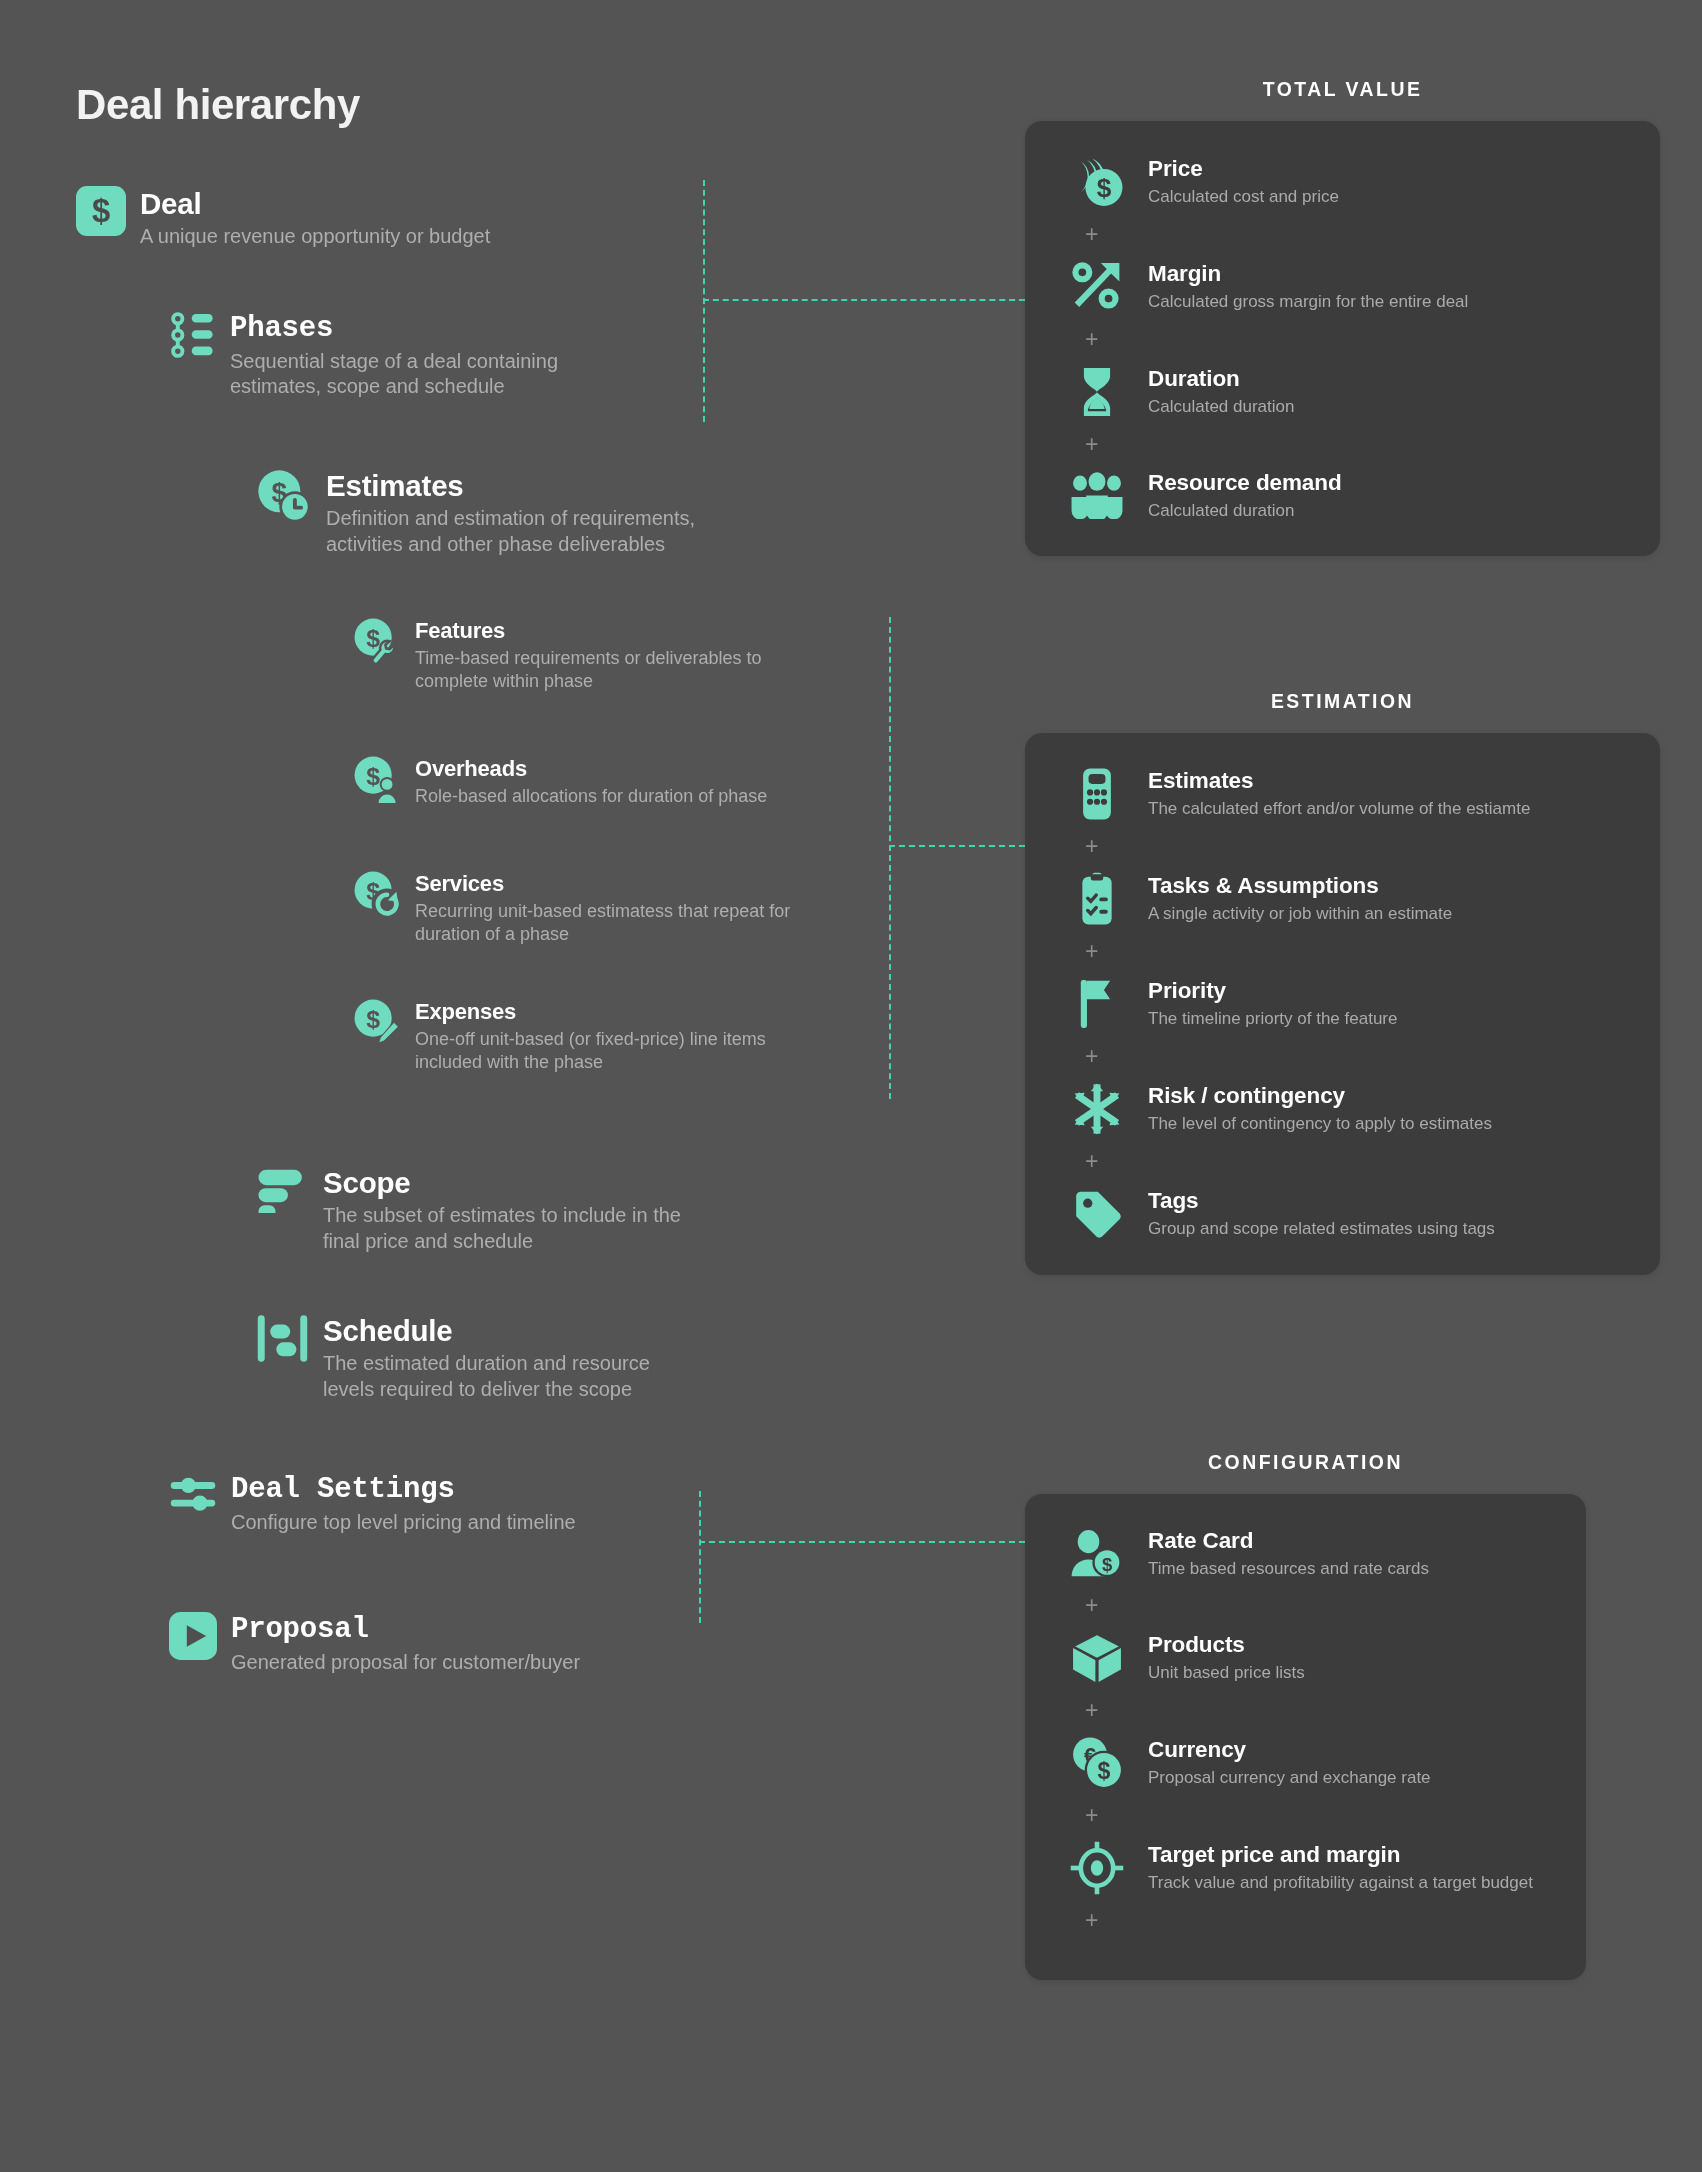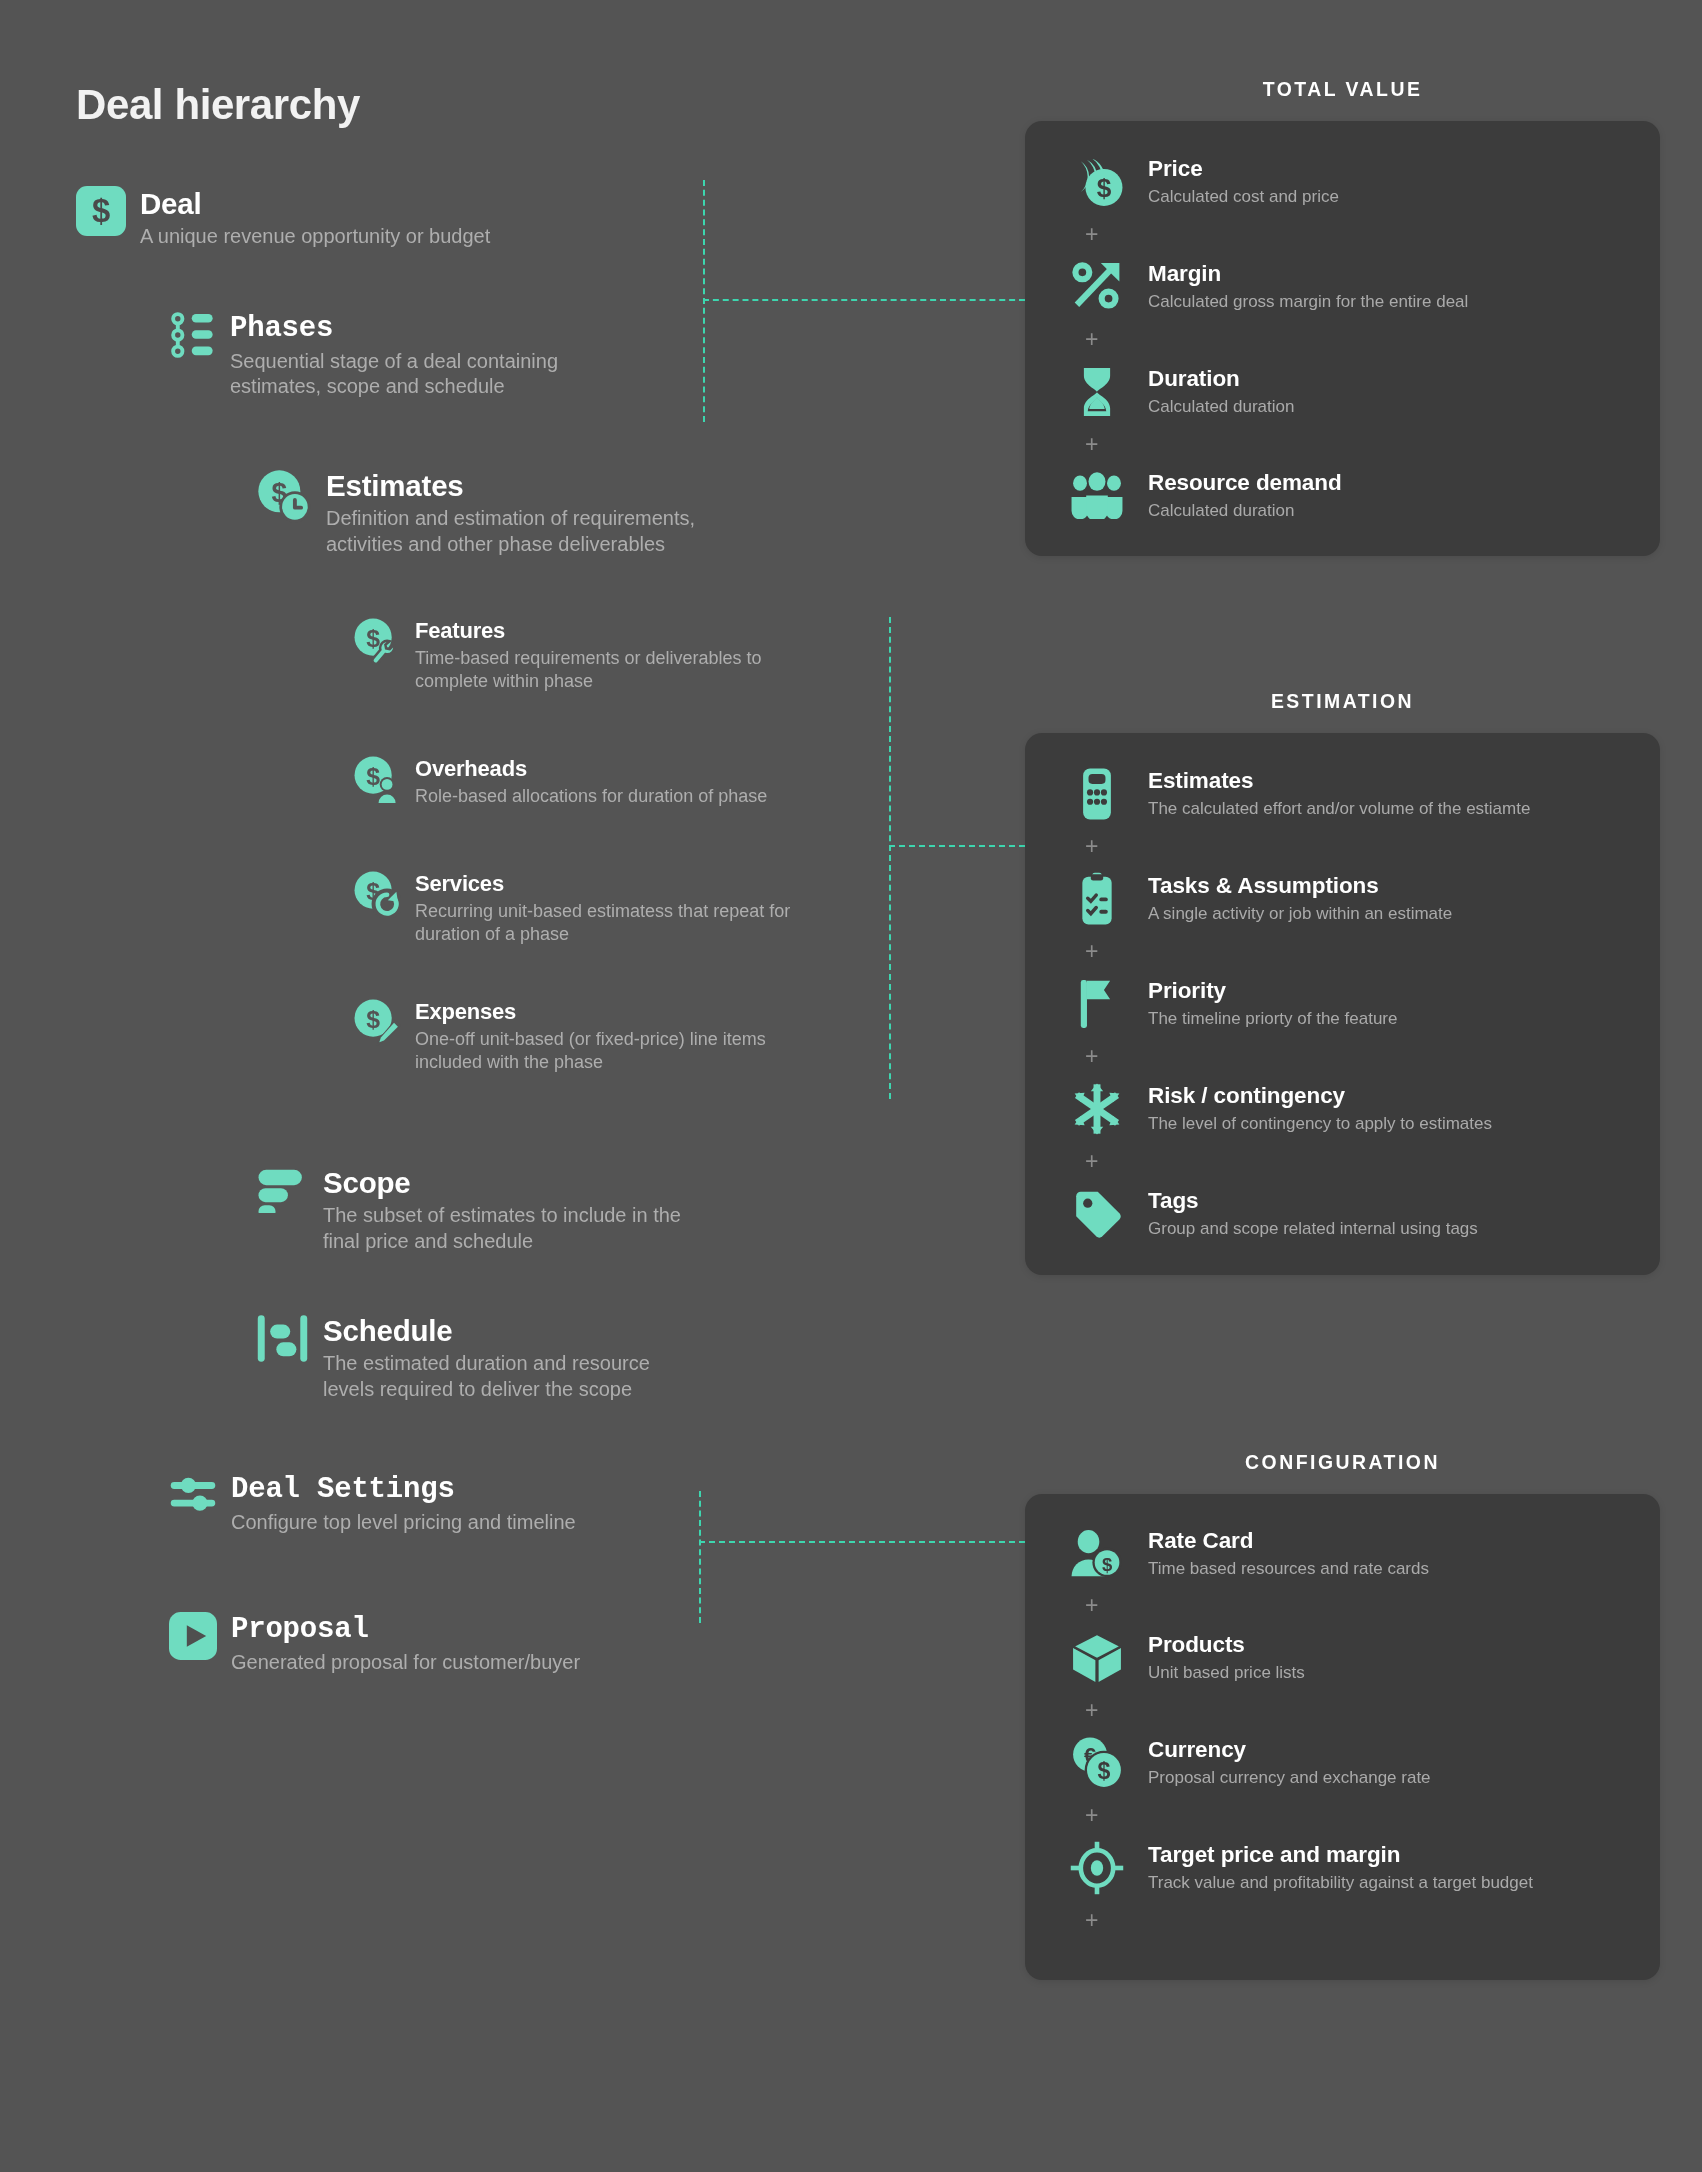--- a/index.html
+++ b/index.html
@@ -510,28 +510,28 @@
 
       <div class="pitem">
         <span class="picon">
           <svg width="54" height="54" viewBox="0 0 70 70">
             <path d="M8 12 a6 6 0 0 1 6-6 h22 l28 28 a6 6 0 0 1 0 8 l-22 22 a6 6 0 0 1 -8 0 l-26 -26 z" fill="#6FDCC0"></path>
             <circle cx="23" cy="21" r="6" fill="#3C3C3C"></circle>
           </svg>
         </span>
         <span>
           <div class="pttl">Tags</div>
-          <div class="pdesc">Group and scope related internal using tags</div>
+          <div class="pdesc">Group and scope related estimates using tags</div>
         </span>
       </div>
 
     </div>
   </div>
 
-  <div class="panel-wrap" style="left:1025px; top:1451px; width:635px;">
+  <div class="panel-wrap" style="left:1025px; top:1451px; width:561px;">
     <div class="panel-head">CONFIGURATION</div>
     <div class="panel">
 
       <div class="pitem">
         <span class="picon">
           <svg width="54" height="48" viewBox="0 0 70 62">
             <g fill="#6FDCC0">
               <ellipse cx="24" cy="15" rx="14" ry="15"></ellipse>
               <path d="M2 60 a22 22 0 0 1 44 0 z"></path>
             </g>

